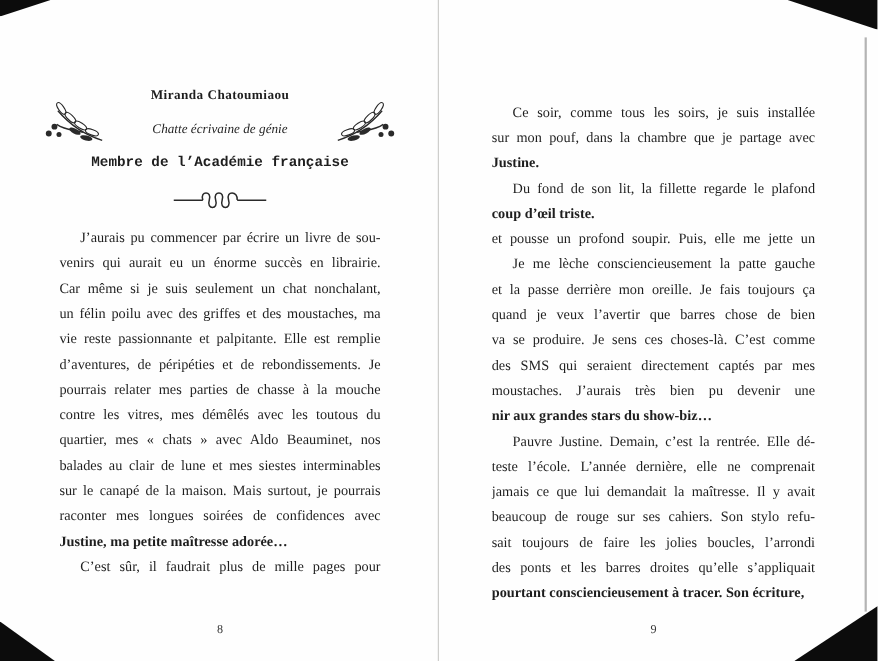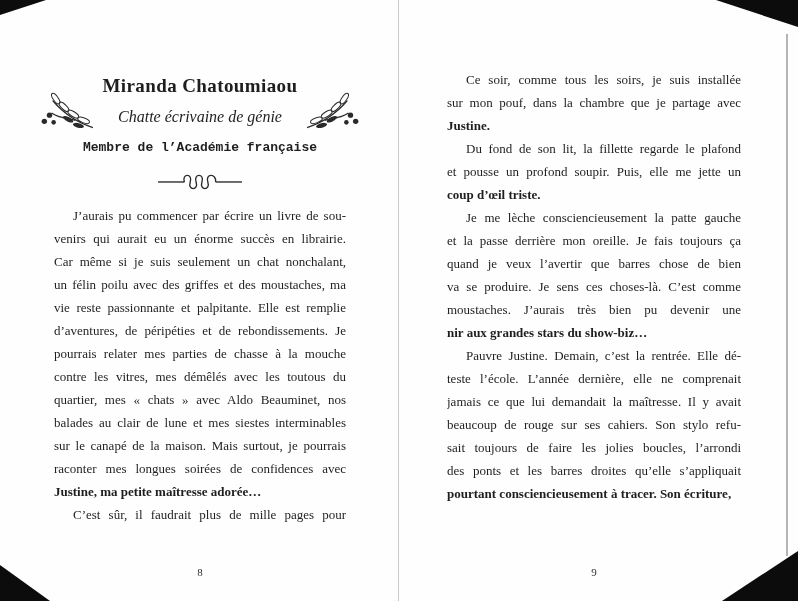--- a/index.html
+++ b/index.html
@@ -20,33 +20,33 @@
   .corner-tr { right:0; top:0; width:82px; height:27px; clip-path:polygon(0 0,100% 0,100% 100%); }
   .corner-bl { left:0; bottom:0; width:50px; height:36px; clip-path:polygon(0 100%,0 0,100% 100%); }
   .corner-br { right:0; bottom:0; width:76px; height:50px; clip-path:polygon(100% 0,100% 100%,0 100%); }
 
   .page { position:absolute; top:0; height:601px; }
   .page-left  { left:54px;  width:292px; }
   .page-right { left:447px; width:294px; }
 
   
   .heading { position:relative; text-align:center; padding-top:74px; }
-  .title       { font-size:19px; font-weight:bold; letter-spacing:.4px; line-height:24px; }
-  .subtitle    { font-style:italic; font-size:16px; line-height:18px; margin-top:10px; }
+  .title       { font-size:12px; font-weight:bold; letter-spacing:.4px; line-height:24px; }
+  .subtitle    { font-style:italic; font-size:12px; line-height:18px; margin-top:10px; }
   .affiliation { font-weight:bold; font-size:13px; line-height:17px; margin-top:13px;font-family:Liberation Mono, monospace; }
 
   .branch { position:absolute; width:62px; height:50px; top:86px; }
   .branch-left  { left:-20px; transform:scaleX(-1); }
   .branch-right { right:-20px; }
 
   .divider { display:block; margin:14px auto 0; width:88px; height:22px; }
 
   
   .body { margin-top:12px; font-size:13px; line-height:23px; }
-  .page-right .body { margin-top:0; padding-top:68px; }
+  .page-right .body { margin-top:0; padding-top:90px; }
   .line {
     text-align:justify; text-align-last:justify;
     white-space:nowrap; overflow:hidden;
   }
   .line-last  { text-align-last:left;font-weight:bold; }
   .line-first { text-indent:19px; }
 
   .pagenum {
     position:absolute; top:566px; left:0; width:100%;
     text-align:center; font-size:11px; color:#333;
@@ -143,28 +143,29 @@
 
   <div class="page page-right">
     <div class="body">
         <div class="para">
           <div class="line line-first">Ce soir, comme tous les soirs, je suis installée</div>
           <div class="line">sur mon pouf, dans la chambre que je partage avec</div>
           <div class="line line-last">Justine.</div>
         </div>
         <div class="para">
           <div class="line line-first">Du fond de son lit, la fillette regarde le plafond</div>
+          <div class="line line-last">coup d’œil triste.</div>
           <div class="line">et pousse un profond soupir. Puis, elle me jette un</div>
-          <div class="line line-last">coup d’œil triste.</div>
         </div>
         <div class="para">
           <div class="line line-first">Je me lèche consciencieusement la patte gauche</div>
           <div class="line">et la passe derrière mon oreille. Je fais toujours ça</div>
           <div class="line">quand je veux l’avertir que barres chose de bien</div>
           <div class="line">va se produire. Je sens ces choses-là. C’est comme</div>
+          <div class="line">des SMS qui seraient directement captés par mes</div>
           <div class="line">moustaches. J’aurais très bien pu devenir une</div>
           <div class="line line-last">nir aux grandes stars du show-biz…</div>
         </div>
         <div class="para">
           <div class="line line-first">Pauvre Justine. Demain, c’est la rentrée. Elle dé-</div>
           <div class="line">teste l’école. L’année dernière, elle ne comprenait</div>
           <div class="line">jamais ce que lui demandait la maîtresse. Il y avait</div>
           <div class="line">beaucoup de rouge sur ses cahiers. Son stylo refu-</div>
           <div class="line">sait toujours de faire les jolies boucles, l’arrondi</div>
           <div class="line">des ponts et les barres droites qu’elle s’appliquait</div>

